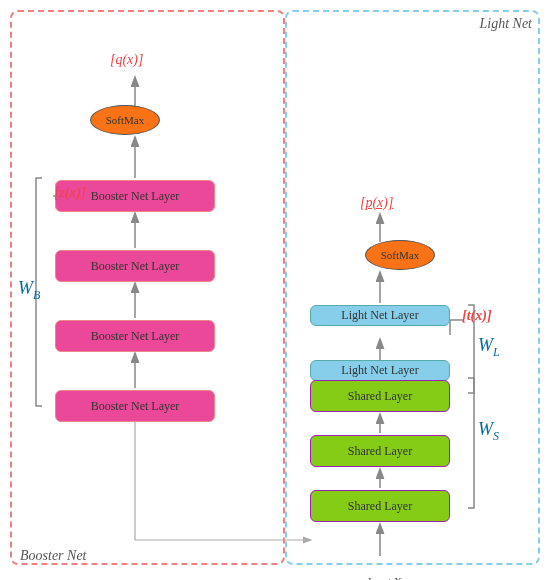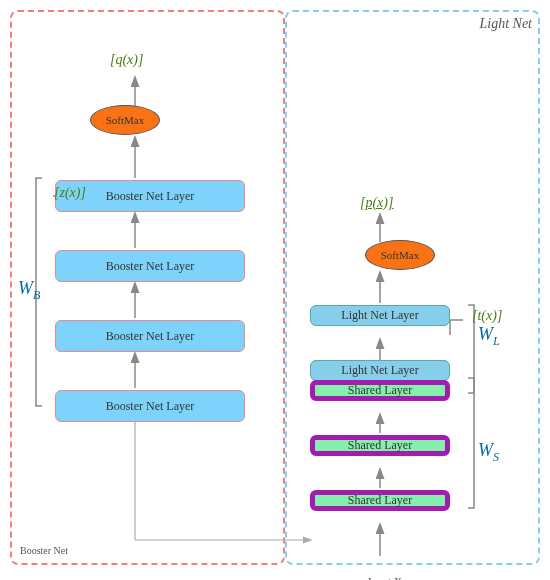--- a/index.html
+++ b/index.html
@@ -45,40 +45,40 @@
       border-radius: 6px;
       display: flex;
       align-items: center;
       justify-content: center;
       font-size: 12px;
       font-weight: 500;
       color: #333;
     }
 
     .booster-layer {
-      background: #7dd3fc;
+      background: #ec4899;
       border: 1px solid #e88;
-      width: 190px;
+      width: 160px;
       height: 32px;
       left: 55px;
     }
 
     .light-layer {
       background: #87ceeb;
       border: 1px solid #5aa;
       width: 140px;
       height: 21px;
       left: 310px;
     }
 
     .shared-layer {
-      background: #86efac;
-      border: 5px solid #a21caf;
+      background: #84cc16;
+      border: 1px solid #a21caf;
       width: 140px;
-      height: 21px;
+      height: 32px;
       left: 310px;
     }
 
     
     .b-layer-1 { top: 390px; }
     .b-layer-2 { top: 320px; }
     .b-layer-3 { top: 250px; }
     .b-layer-4 { top: 180px; }
 
     
@@ -113,21 +113,21 @@
     .softmax-light {
       left: 365px;
       top: 240px;
     }
 
     
     .math-label {
       position: absolute;
       font-style: italic;
       font-size: 14px;
-      color: #4d7c0f;
+      color: #ef4444;
     }
 
     
     .arrows-svg {
       position: absolute;
       top: 0;
       left: 0;
       width: 550px;
       height: 580px;
       pointer-events: none;
@@ -241,47 +241,47 @@
   </div>
 
   <div class="softmax-ellipse softmax-light">
     <span>SoftMax</span>
   </div>
 
   <div class="math-label" style="left:360px; top:195px;text-decoration:underline;">
     <span>[p(x)]</span>
   </div>
 
-  <div class="math-label" style="left:472px; top:308px;">
+  <div class="math-label" style="left:462px; top:308px;font-weight:bold;">
     <span>[t(x)]</span>
   </div>
 
-  <div class="w-label" style="left:478px; top:324px;">
+  <div class="w-label" style="left:478px; top:335px;">
     <span style="font-style:italic;">W</span><sub style="font-size:12px;">L</sub>
   </div>
 
   <div class="layer-box shared-layer s-layer-3">
     <span>Shared Layer</span>
   </div>
   <div class="layer-box shared-layer s-layer-2">
     <span>Shared Layer</span>
   </div>
   <div class="layer-box shared-layer s-layer-1">
     <span>Shared Layer</span>
   </div>
 
-  <div class="w-label" style="left:478px; top:440px;">
+  <div class="w-label" style="left:478px; top:419px;">
     <span style="font-style:italic;">W</span><sub style="font-size:12px;">S</sub>
   </div>
 
   <div class="input-x" style="left:355px; top:575px; width:60px;">
     <span>Input X</span>
   </div>
 
-  <div style="position:absolute; left:20px; bottom:24px; font-size:10px; color:#555;">
+  <div style="position:absolute; left:20px; bottom:16px; font-size:14px; font-style:italic; color:#555;">
     <span>Booster Net</span>
   </div>
 
   <div style="position:absolute; right:18px; top:16px; font-size:14px; font-style:italic; color:#555;">
     <span>Light Net</span>
   </div>
 
 </div>
 
 </body></html>

